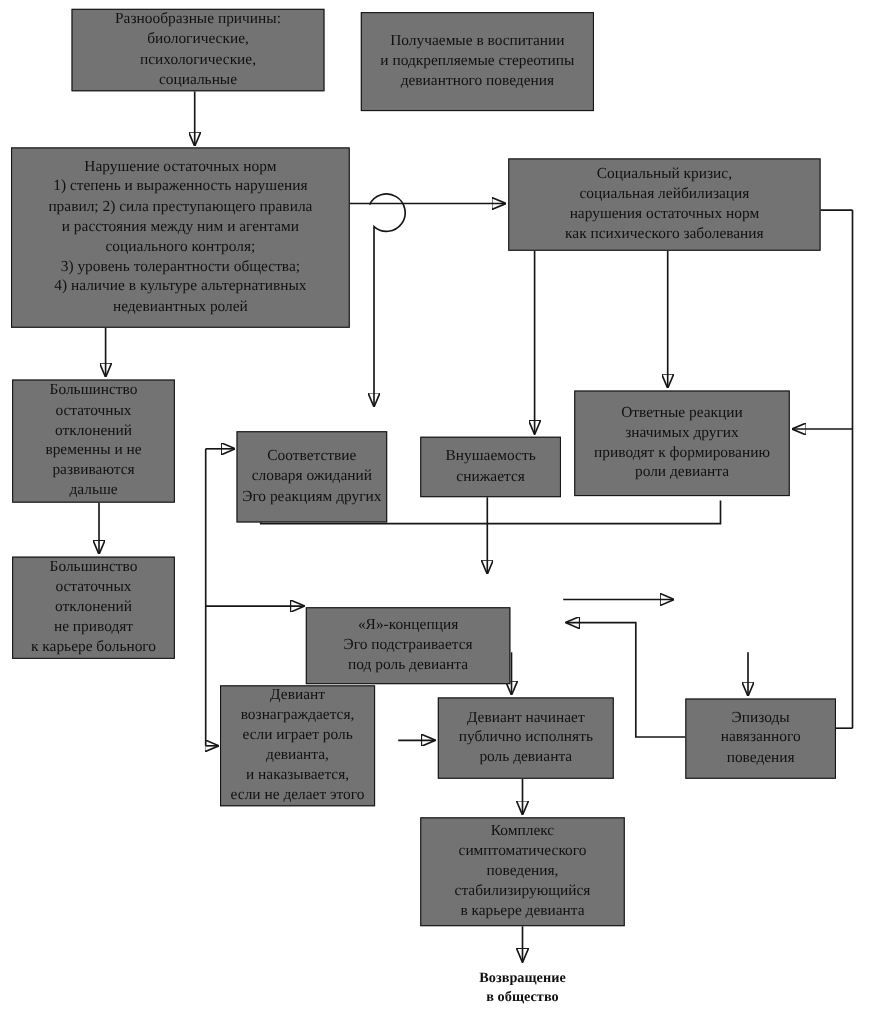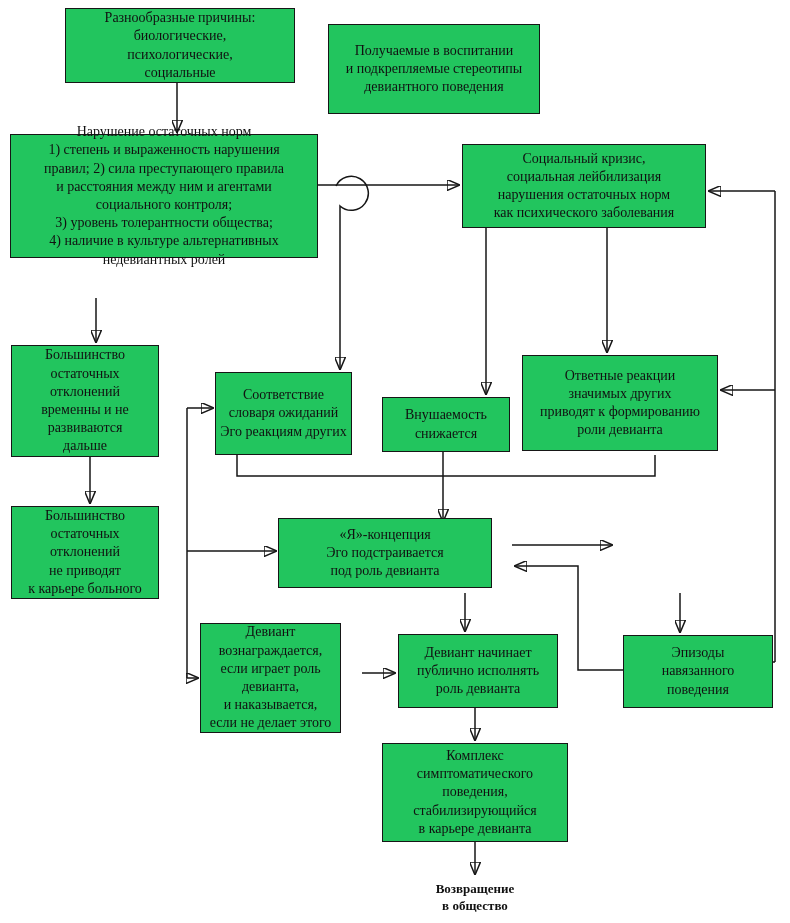--- a/index.html
+++ b/index.html
@@ -9,21 +9,21 @@
     background:#ffffff;
     font-family:"Liberation Serif","DejaVu Serif",serif;
     color:#111111;
     overflow:hidden;
   }
   .connectors{position:absolute;left:0;top:0;width:790px;height:923px;}
   .connectors path{fill:none;stroke:#161616;stroke-width:1.5;}
   .node{
     position:absolute;
     border:1.6px solid #161616;
-    background:#22c55e;
+    background:#737373;
     display:flex;align-items:center;justify-content:center;
     text-align:center;
     box-sizing:border-box;
     padding:2px 3px;
   }
   .node-text{
     white-space:pre-line;
     font-size:14px;
     line-height:1.3;
   }
@@ -78,38 +78,38 @@
     <path d="M475,842 V874" marker-end="url(#arrow)"></path>
   </svg>
 
   <div class="node" style="left:65px;top:8px;width:230px;height:75px">
     <span class="node-text">Разнообразные причины:
 биологические,
 психологические,
 социальные</span>
   </div>
 
-  <div class="node" style="left:328px;top:24px;width:212px;height:90px">
+  <div class="node" style="left:328px;top:11px;width:212px;height:90px">
     <span class="node-text">Получаемые в воспитании
 и подкрепляемые стереотипы
 девиантного поведения</span>
   </div>
 
-  <div class="node" style="left:10px;top:134px;width:308px;height:124px">
+  <div class="node" style="left:10px;top:134px;width:308px;height:164px">
     <span class="node-text">Нарушение остаточных норм
 1) степень и выраженность нарушения
 правил; 2) сила преступающего правила
 и расстояния между ним и агентами
 социального контроля;
 3) уровень толерантности общества;
 4) наличие в культуре альтернативных
 недевиантных ролей</span>
   </div>
 
-  <div class="node" style="left:462px;top:144px;width:244px;height:84px">
+  <div class="node" style="left:462px;top:144px;width:284px;height:84px">
     <span class="node-text">Социальный кризис,
 социальная лейбилизация
 нарушения остаточных норм
 как психического заболевания</span>
   </div>
 
   <div class="node" style="left:11px;top:345px;width:148px;height:112px">
     <span class="node-text">Большинство
 остаточных
 отклонений
@@ -119,46 +119,46 @@
   </div>
 
   <div class="node" style="left:11px;top:506px;width:148px;height:93px">
     <span class="node-text">Большинство
 остаточных
 отклонений
 не приводят
 к карьере больного</span>
   </div>
 
-  <div class="node" style="left:215px;top:372px;width:137px;height:83px">
+  <div class="node" style="left:215px;top:392px;width:137px;height:83px">
     <span class="node-text">Соответствие
 словаря ожиданий
 Эго реакциям других</span>
   </div>
 
   <div class="node" style="left:382px;top:397px;width:128px;height:55px">
     <span class="node-text">Внушаемость
 снижается</span>
   </div>
 
   <div class="node" style="left:522px;top:355px;width:196px;height:96px">
     <span class="node-text">Ответные реакции
 значимых других
 приводят к формированию
 роли девианта</span>
   </div>
 
-  <div class="node" style="left:278px;top:518px;width:214px;height:70px">
+  <div class="node" style="left:278px;top:552px;width:186px;height:70px">
     <span class="node-text">«Я»-концепция
 Эго подстраивается
 под роль девианта</span>
   </div>
 
 
-  <div class="node" style="left:623px;top:635px;width:150px;height:73px">
+  <div class="node" style="left:623px;top:635px;width:137px;height:73px">
     <span class="node-text">Эпизоды
 навязанного
 поведения</span>
   </div>
 
   <div class="node" style="left:200px;top:623px;width:141px;height:110px">
     <span class="node-text">Девиант
 вознаграждается,
 если играет роль
 девианта,

